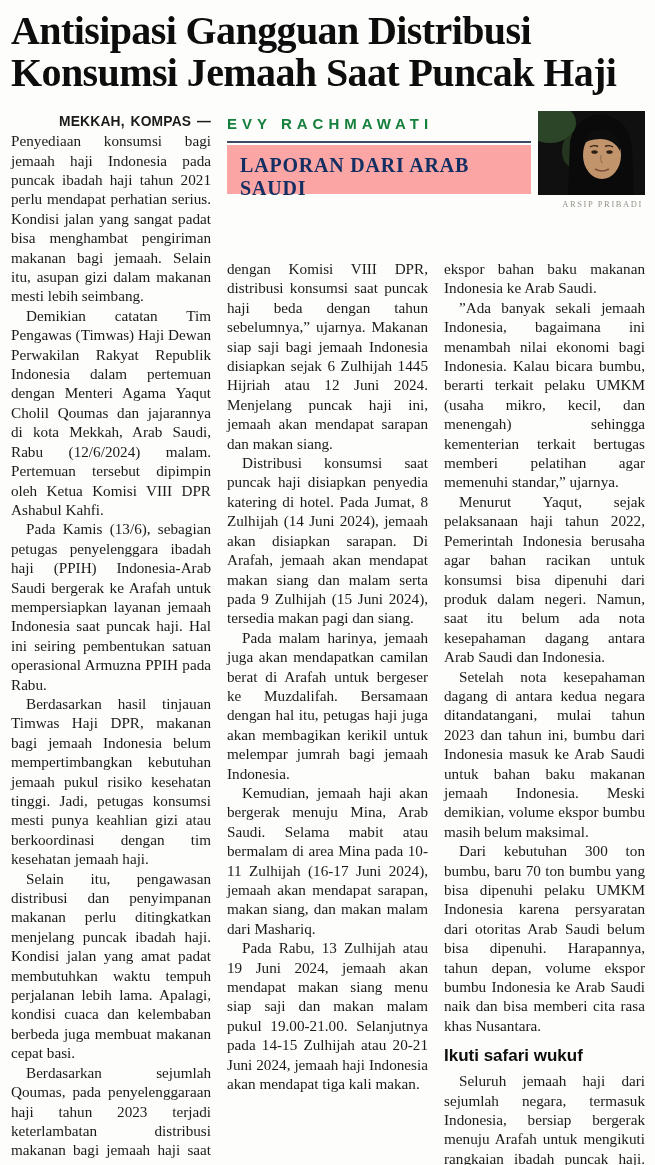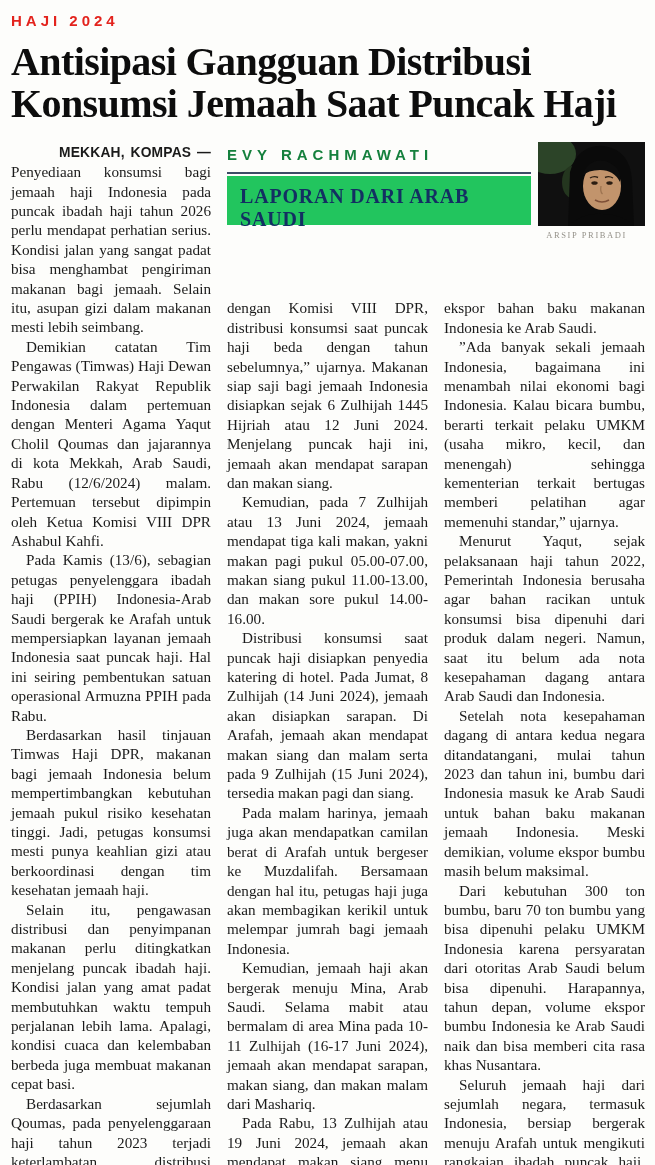--- a/index.html
+++ b/index.html
@@ -39,36 +39,36 @@
     font-weight: bold; font-size: 15px; letter-spacing: 5px;
     padding-top: 4px;
   }
   .byline-rule {
     width: calc(100% - 114px);
     border-bottom: 2px solid #3c4c66;
     margin-top: 9px;
   }
   .series-box {
     width: calc(100% - 114px); height: 49px;
-    background: #22c55e;
+    background: #fca5a5;
     margin-top: 2px;
     padding: 9px 0 0 13px;
   }
   .series-label {
     color: #132f62;
     font-family: "Liberation Serif", serif;
     font-weight: bold; font-size: 20px; letter-spacing: 0.8px;
   }
   .photo {
     position: absolute; right: 0; top: 0;
     width: 107px; height: 84px; overflow: hidden;
     background: #141414;
   }
   .photo-caption {
-    position: absolute; right: 18px; top: 88px;
+    position: absolute; right: 2px; top: 88px;
     font-family: "Liberation Serif", serif;
     font-size: 8.5px; letter-spacing: 1.6px; color: #95928a;
   }
 
   .bodytext .para {
     margin: 0; font-size: 15.2px; line-height: 19.4px;
     text-align: justify; text-indent: 15px; color: #1a1a1a;
   }
   .bodytext .para.noindent { text-indent: 0; }
   .bodytext .subhead {
@@ -80,28 +80,27 @@
     font-family: "Liberation Sans", sans-serif;
     font-weight: bold; font-size: 13.8px; letter-spacing: 0.2px; padding-left: 48px;
   }
   .italic { }
 </style>
 </head>
 <body>
 
 <div class="page">
 
-  <div class="kicker">HAJI 2024</div>
 
   <h1 class="headline">Antisipasi Gangguan Distribusi Konsumsi Jemaah Saat Puncak Haji</h1>
 
   <div class="content">
 
     <div class="col1 bodytext">
-        <p class="para noindent"><span class="lede-label">MEKKAH, KOMPAS — </span><span>Penyediaan konsumsi bagi jemaah haji Indonesia pada puncak ibadah haji tahun 2026 perlu mendapat perhatian serius. Kondisi jalan yang sangat padat bisa menghambat pengiriman makanan bagi jemaah. Selain itu, asupan gizi dalam makanan mesti lebih seimbang.</span></p>
+        <p class="para noindent"><span class="lede-label">MEKKAH, KOMPAS — </span><span>Penyediaan konsumsi bagi jemaah haji Indonesia pada puncak ibadah haji tahun 2021 perlu mendapat perhatian serius. Kondisi jalan yang sangat padat bisa menghambat pengiriman makanan bagi jemaah. Selain itu, asupan gizi dalam makanan mesti lebih seimbang.</span></p>
         <p class="para"><span>Demikian catatan Tim Pengawas (Timwas) Haji Dewan Perwakilan Rakyat Republik Indonesia dalam pertemuan dengan Menteri Agama Yaqut Cholil Qoumas dan jajarannya di kota Mekkah, Arab Saudi, Rabu (12/6/2024) malam. Pertemuan tersebut dipimpin oleh Ketua Komisi VIII DPR Ashabul Kahfi.</span></p>
         <p class="para"><span>Pada Kamis (13/6), sebagian petugas penyelenggara ibadah haji (PPIH) Indonesia-Arab Saudi bergerak ke Arafah untuk mempersiapkan layanan jemaah Indonesia saat puncak haji. Hal ini seiring pembentukan satuan operasional Armuzna PPIH pada Rabu.</span></p>
         <p class="para"><span>Berdasarkan hasil tinjauan Timwas Haji DPR, makanan bagi jemaah Indonesia belum mempertimbangkan kebutuhan jemaah pukul risiko kesehatan tinggi. Jadi, petugas konsumsi mesti punya keahlian gizi atau berkoordinasi dengan tim kesehatan jemaah haji.</span></p>
         <p class="para"><span>Selain itu, pengawasan distribusi dan penyimpanan makanan perlu ditingkatkan menjelang puncak ibadah haji. Kondisi jalan yang amat padat membutuhkan waktu tempuh perjalanan lebih lama. Apalagi, kondisi cuaca dan kelembaban berbeda juga membuat makanan cepat basi.</span></p>
         <p class="para"><span>Berdasarkan sejumlah </span><span class="italic">Qoumas</span><span>, pada penyelenggaraan haji tahun 2023 terjadi keterlambatan distribusi makanan bagi jemaah haji saat menjalankan rangkaian ibadah haji di Muzdalifah. Hal ini terjadi karena kepadatan arus lalu lintas dan banyaknya jemaah haji berada di area tersebut.</span></p>
       </div>
 
     <div class="byline-block">
       <div class="author">EVY RACHMAWATI</div>
       <div class="byline-rule"></div>
@@ -123,30 +122,30 @@
           <path d="M63 44 Q62 50 64.5 52" stroke="#9c7350" stroke-width="1.3" fill="none"></path>
           <path d="M57 58 Q64 62 71 58" stroke="#7e4f37" stroke-width="1.6" fill="none"></path>
           <path d="M30 84 Q46 70 64 72 Q84 72 96 84 Z" fill="#0a0a0a"></path>
         </svg>
       </div>
       <div class="photo-caption">ARSIP PRIBADI</div>
     </div>
 
     <div class="col2 bodytext">
         <p class="para noindent"><span>dengan Komisi VIII DPR, distribusi konsumsi saat puncak haji beda dengan tahun sebelumnya,” ujarnya. Makanan siap saji bagi jemaah Indonesia disiapkan sejak 6 Zulhijah 1445 Hijriah atau 12 Juni 2024. Menjelang puncak haji ini, jemaah akan mendapat sarapan dan makan siang.</span></p>
-        <p class="para"><span>Kemudian, pada 7 Zulhijah atau 13 Juni 2024, jemaah mendapat tiga kali makan, yakni makan pagi pukul 05.00-07.00, makan siang pukul 11.00-13.00, dan makan sore pukul 14.00-16.00.</span></p>
         <p class="para"><span>Distribusi konsumsi saat puncak haji disiapkan penyedia katering di hotel. Pada Jumat, 8 Zulhijah (14 Juni 2024), jemaah akan disiapkan sarapan. Di Arafah, jemaah akan mendapat makan siang dan malam serta pada 9 Zulhijah (15 Juni 2024), tersedia makan pagi dan siang.</span></p>
         <p class="para"><span>Pada malam harinya, jemaah juga akan mendapatkan camilan berat di Arafah untuk bergeser ke Muzdalifah. Bersamaan dengan hal itu, petugas haji juga akan membagikan kerikil untuk melempar jumrah bagi jemaah Indonesia.</span></p>
         <p class="para"><span>Kemudian, jemaah haji akan bergerak menuju Mina, Arab Saudi. Selama </span><span class="italic">mabit</span><span> atau bermalam di area Mina pada 10-11 Zulhijah (16-17 Juni 2024), jemaah akan mendapat sarapan, makan siang, dan makan malam dari Mashariq.</span></p>
         <p class="para"><span>Pada Rabu, 13 Zulhijah atau 19 Juni 2024, jemaah akan mendapat makan siang menu siap saji dan makan malam pukul 19.00-21.00. Selanjutnya pada 14-15 Zulhijah atau 20-21 Juni 2024, jemaah haji Indonesia akan mendapat tiga kali makan.</span></p>
       </div>
 
     <div class="col3 bodytext">
         <p class="para noindent"><span>ekspor bahan baku makanan Indonesia ke Arab Saudi.</span></p>
         <p class="para"><span>”Ada banyak sekali jemaah Indonesia, bagaimana ini menambah nilai ekonomi bagi Indonesia. Kalau bicara bumbu, berarti terkait pelaku UMKM (usaha mikro, kecil, dan menengah) sehingga kementerian terkait bertugas memberi pelatihan agar memenuhi standar,” ujarnya.</span></p>
         <p class="para"><span>Menurut Yaqut, sejak pelaksanaan haji tahun 2022, Pemerintah Indonesia berusaha agar bahan racikan untuk konsumsi bisa dipenuhi dari produk dalam negeri. Namun, saat itu belum ada nota kesepahaman dagang antara Arab Saudi dan Indonesia.</span></p>
         <p class="para"><span>Setelah nota kesepahaman dagang di antara kedua negara ditandatangani, mulai tahun 2023 dan tahun ini, bumbu dari Indonesia masuk ke Arab Saudi untuk bahan baku makanan jemaah Indonesia. Meski demikian, volume ekspor bumbu masih belum maksimal.</span></p>
         <p class="para"><span>Dari kebutuhan 300 ton bumbu, baru 70 ton bumbu yang bisa dipenuhi pelaku UMKM Indonesia karena persyaratan dari otoritas Arab Saudi belum bisa dipenuhi. Harapannya, tahun depan, volume ekspor bumbu Indonesia ke Arab Saudi naik dan bisa memberi cita rasa khas Nusantara.</span></p>
+        <h3 class="subhead">Ikuti safari wukuf</h3>
         <p class="para"><span>Seluruh jemaah haji dari sejumlah negara, termasuk Indonesia, bersiap bergerak menuju Arafah untuk mengikuti rangkaian ibadah puncak haji. Sebanyak 300 anggota jemaah haji lanjut usia dan disabilitas nonmandiri difasilitasi untuk mengikuti safari wukuf.</span></p>
       </div>
 
   </div>
 </div>
 
 </body></html>

